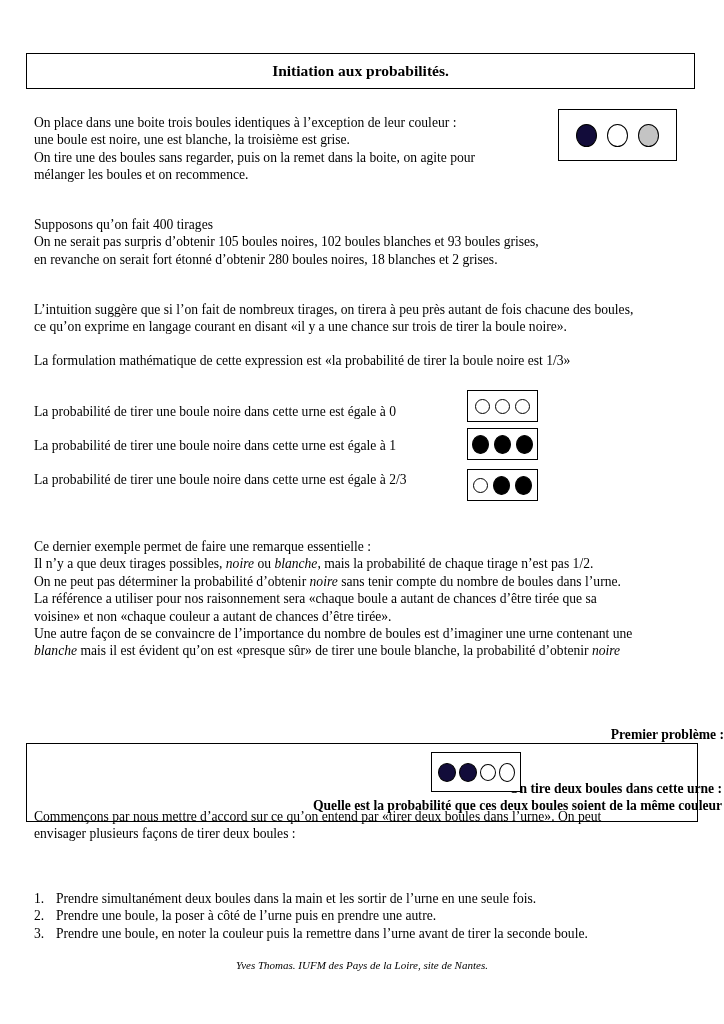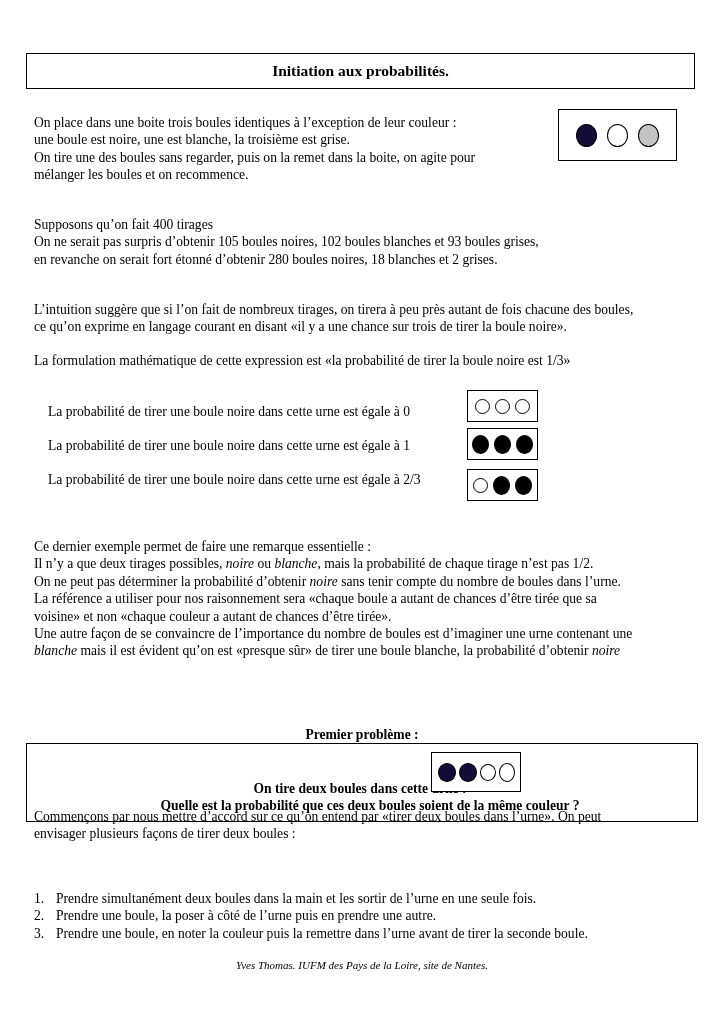--- a/index.html
+++ b/index.html
@@ -24,22 +24,22 @@
   }
   .ball {
     border-radius: 50%; border: 1.3px solid #000; box-sizing: border-box;
     display: inline-block;
   }
   .b-sm { width: 15px; height: 15px; }
   .b-md { width: 17px; height: 19px; }
   .urn-main { left: 558px; top: 109px; width: 119px; height: 52px; gap: 10px; }
   .urn-main .ball { width: 21px; height: 23px; }
   .urn-r { left: 467px; width: 71px; height: 32px; gap: 5px; }
-  .prob-text { left: 48px; text-align: center; }
-  .bold-center { width: 724px; left: 0; text-align: center; font-weight: bold; }
+  .prob-text { left: 34px; text-align: center; }
+  .bold-center { width: 724px; left: 0; text-align: right; font-weight: bold; }
   .problem-box {
     left: 26px; top: 743px; width: 672px; height: 79px;
     border: 1.5px solid #000; box-sizing: border-box;
   }
   .urn-problem { left: 431px; top: 752px; width: 90px; height: 40px; gap: 3px; }
   .list { left: 34px; }
   .list-item { display: block; position: relative; padding-left: 22px; }
   .list-item .num { position: absolute; left: 0; }
   .footer { left: 0; width: 724px; text-align: center; font-style: italic; font-size: 11px; top: 957px; }
   i { font-style: italic; }

